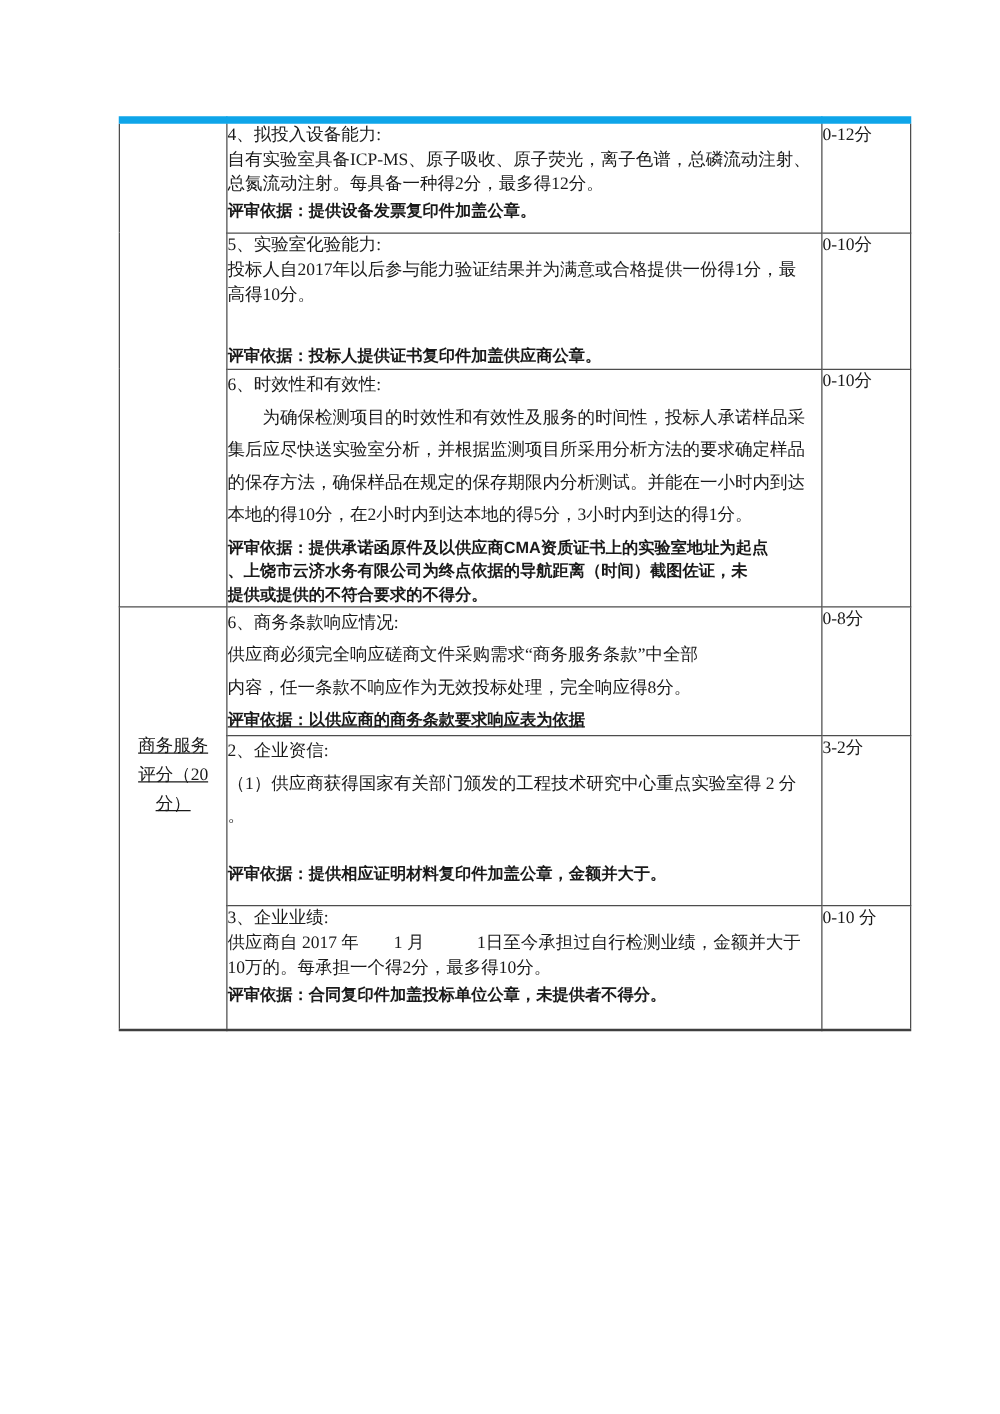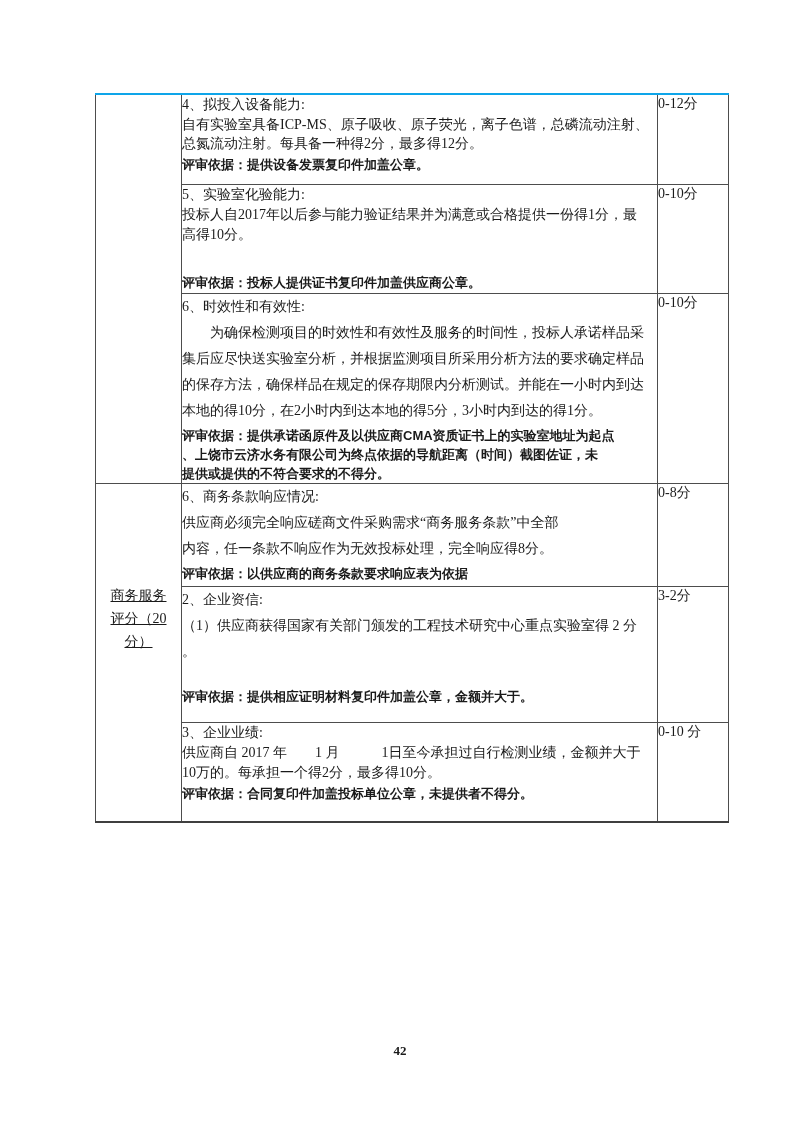--- a/index.html
+++ b/index.html
@@ -16,21 +16,21 @@
     font-family: "Liberation Serif", "DejaVu Serif", serif;
     color: #1a1a1a;
   }
   table.doc-table {
     position: absolute;
     left: 95px;
     top: 93px;
     width: 633px;
     border-collapse: collapse;
     table-layout: fixed;
-    border-top: 2px solid #0ea5e9;
+    border-top: 6px solid #0ea5e9;
     border-bottom: 2px solid #3f3f3f;
     padding-left: 12px;
   }
   table.doc-table td {
     border: 1px solid #4d4d4d;
     vertical-align: top;
     padding: 0;
     overflow: hidden;
   }
   td.criteria-cell {
@@ -48,21 +48,21 @@
     font-size: 13px;
   }
   
   .r0 .body-text { line-height: 19.5px; }
   .r0 .basis-text { line-height: 20px; margin-top: 1px; }
   .r1 .body-text { line-height: 20px; }
   .r1 .basis-text { line-height: 20px; margin-top: 28px; }
   .r2 .body-text { line-height: 26px; }
   .r2 .basis-text { line-height: 19px; margin-top: 2px; }
   .r3 .body-text { line-height: 26px; }
-  .r3 .basis-text { line-height: 24px; margin-top: 0; }
+  .r3 .basis-text { line-height: 24px; margin-top: 0; text-decoration: underline; }
   .r4 .body-text { line-height: 26px; }
   .r4 .basis-text { line-height: 20px; margin-top: 22px; }
   .r5 .body-text { line-height: 20px; }
   .r5 .basis-text { line-height: 20px; margin-top: 1px; }
 
   td.score-cell {
     vertical-align: middle;
     text-align: left;
     font-size: 14px;
     padding: 0 2px;
@@ -162,15 +162,14 @@
           <div class="body-text">3、企业业绩:
 供应商自 2017 年　　1 月　　　1日至今承担过自行检测业绩，金额并大于
 10万的。每承担一个得2分，最多得10分。</div>
           <div class="basis-text">评审依据：合同复印件加盖投标单位公章，未提供者不得分。</div>
         </td>
         <td class="score-cell">0-10 分</td>
       </tr>
     </tbody>
   </table>
 
-  <div class="page-number">42</div>
 
 </div>
 
 </body></html>

